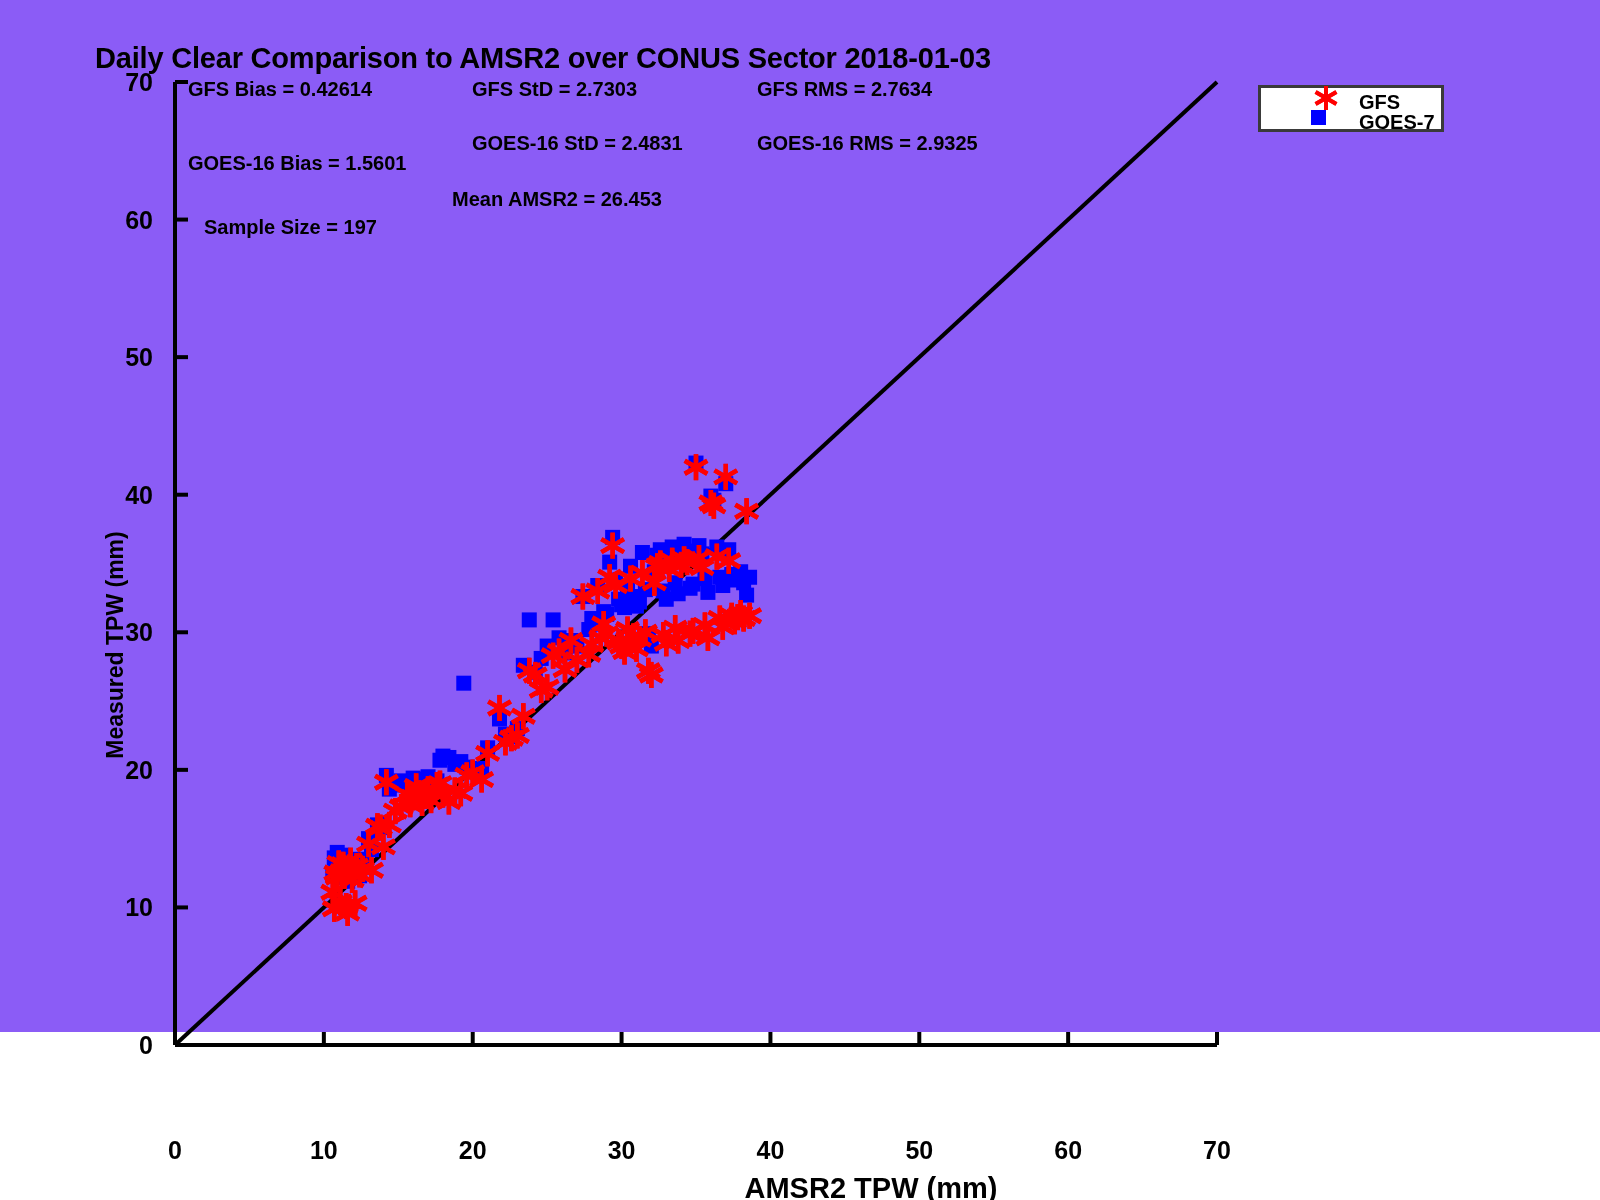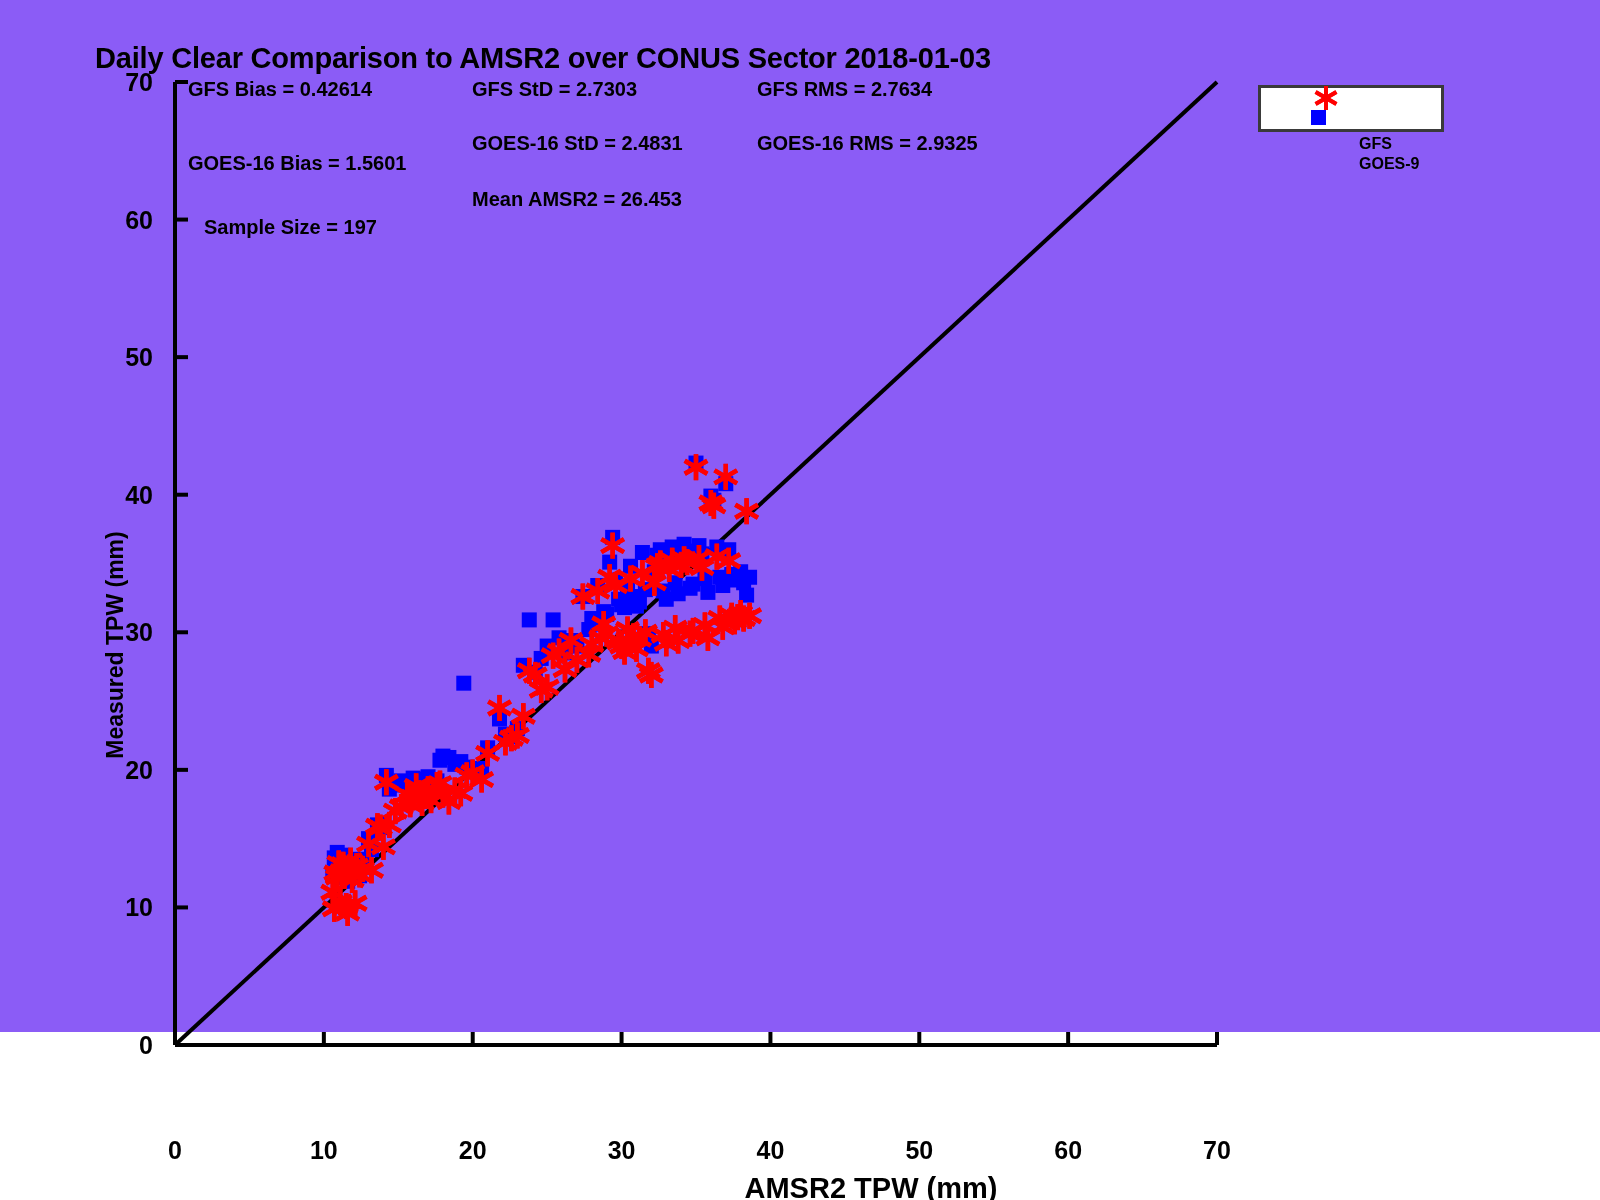--- a/index.html
+++ b/index.html
@@ -99,46 +99,45 @@
     top: 85px;
     width: 186px;
     height: 47px;
     border: 3px solid #3a3a3a;
     background: #ffffff;
     box-sizing: border-box;
   }
   .legend-label {
     position: absolute;
     left: 98px;
-    font-size: 16px;
+    font-size: 20px;
     font-weight: bold;
     color: #000000;
     white-space: nowrap;
-    margin-top: 44px;
   }
   .legend-marker {
     position: absolute;
     left: 50px;
   }
 </style>
 </head>
 <body>
 
 <div id="figure">
 
   <div id="chart-title">Daily Clear Comparison to AMSR2 over CONUS Sector 2018-01-03</div>
 
   <div class="stat-text" style="left:188px; top:78px;">GFS Bias = 0.42614</div>
   <div class="stat-text" style="left:472px; top:78px;">GFS StD = 2.7303</div>
   <div class="stat-text" style="left:757px; top:78px;">GFS RMS = 2.7634</div>
   <div class="stat-text" style="left:188px; top:132px;margin-top:20px;">GOES-16 Bias = 1.5601</div>
   <div class="stat-text" style="left:472px; top:132px;text-align:center;">GOES-16 StD = 2.4831</div>
   <div class="stat-text" style="left:757px; top:132px;text-align:right;">GOES-16 RMS = 2.9325</div>
   <div class="stat-text" style="left:204px; top:188px;margin-top:28px;">Sample Size = 197</div>
-  <div class="stat-text" style="left:472px; top:188px;text-align:center;">Mean AMSR2 = 26.453</div>
+  <div class="stat-text" style="left:452px; top:188px;text-align:center;">Mean AMSR2 = 26.453</div>
 
   <div id="plot-area">
     <svg id="axis-svg" width="1042" height="963">
       <g id="svg-axes">
           <line x1="0" y1="0" x2="0" y2="963" stroke="#000000" stroke-width="4"></line>
           <line x1="0" y1="963" x2="1042" y2="963" stroke="#000000" stroke-width="4"></line>
           <line x1="0" y1="963" x2="0" y2="950" stroke="#000000" stroke-width="4"></line>
           <line x1="148.85714285714286" y1="963" x2="148.85714285714286" y2="950" stroke="#000000" stroke-width="4"></line>
           <line x1="297.7142857142857" y1="963" x2="297.7142857142857" y2="950" stroke="#000000" stroke-width="4"></line>
           <line x1="446.57142857142856" y1="963" x2="446.57142857142856" y2="950" stroke="#000000" stroke-width="4"></line>
@@ -1246,16 +1245,16 @@
             <line x1="25.392304845413264" y1="7.9999999999999964" x2="4.607695154586738" y2="20.000000000000004" stroke="#ff0000" stroke-width="4" stroke-linecap="butt"></line>
             <line x1="25.392304845413264" y1="19.999999999999996" x2="4.607695154586734" y2="8.000000000000004" stroke="#ff0000" stroke-width="4" stroke-linecap="butt"></line>
             <line x1="15.000000000000002" y1="26" x2="14.999999999999998" y2="2" stroke="#ff0000" stroke-width="4" stroke-linecap="butt"></line>
             <line x1="4.6076951545867395" y1="20.000000000000007" x2="25.39230484541326" y2="7.999999999999995" stroke="#ff0000" stroke-width="4" stroke-linecap="butt"></line>
             <line x1="4.607695154586732" y1="8.000000000000009" x2="25.392304845413268" y2="19.999999999999993" stroke="#ff0000" stroke-width="4" stroke-linecap="butt"></line>
           </g>
         </g>
     </svg>
     <div class="legend-marker" style="top:22px; width:15px; height:15px; background:#0000ff;"></div>
     <div class="legend-label" style="top:3px;">GFS</div>
-    <div class="legend-label" style="top:23px;">GOES-9</div>
+    <div class="legend-label" style="top:23px;">GOES-7</div>
   </div>
 
 </div>
 
 </body></html>

